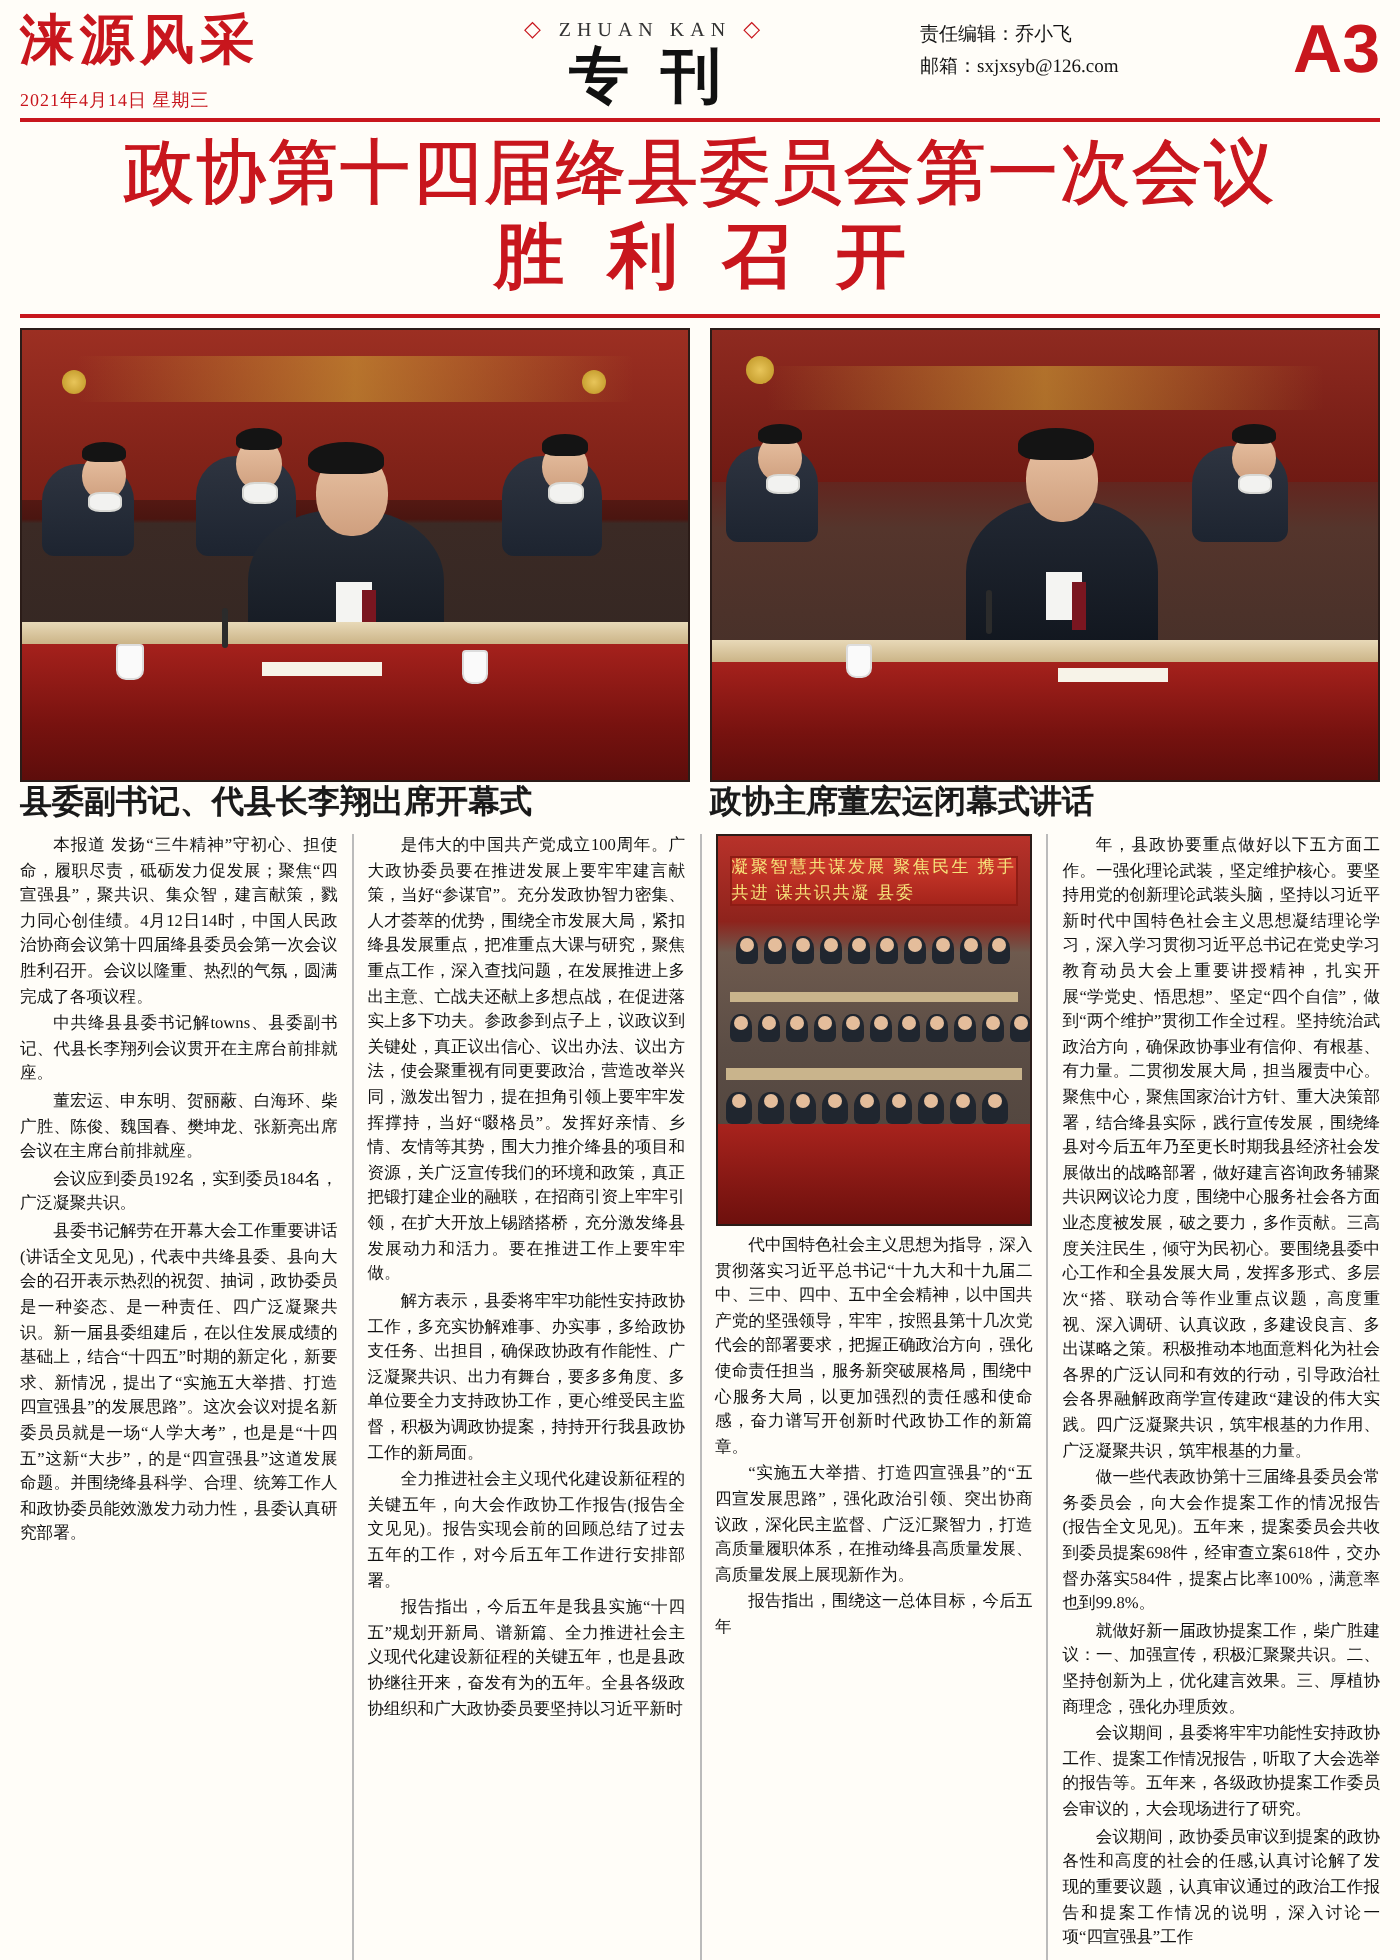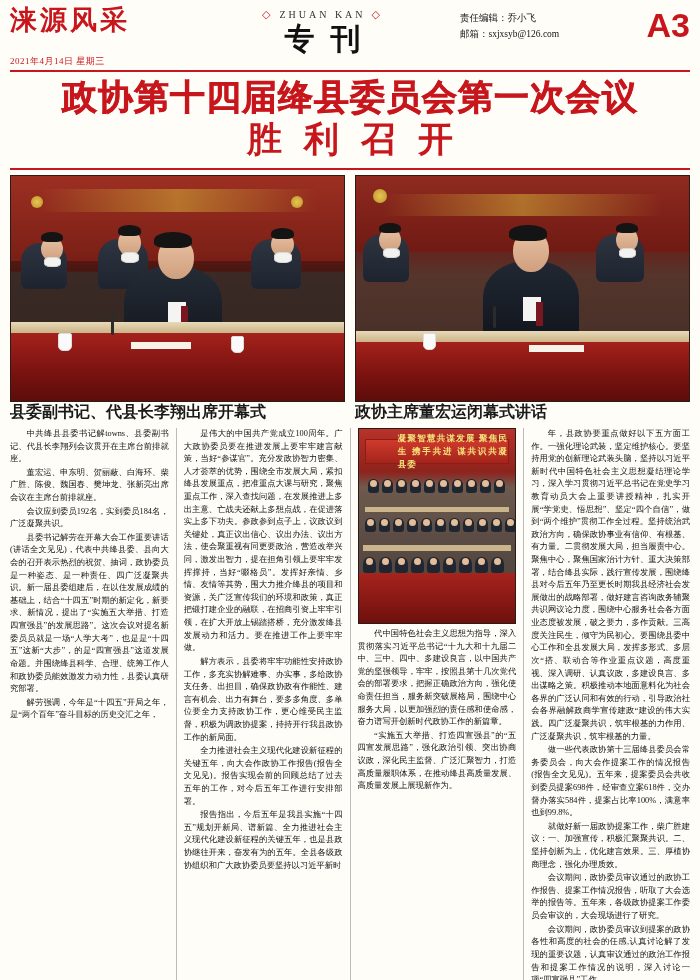--- a/index.html
+++ b/index.html
@@ -19,21 +19,21 @@
     border-bottom: 2px solid #c8161d; padding-bottom: 2px;
   }
   .mast-left { width: 175px; }
   .mast-logo {
     font-family: "Liberation Serif", serif;
     font-size: 27px; font-weight: bold; color: #c8161d;
     letter-spacing: 3px; line-height: 1.1;
     white-space: nowrap;
   }
   .mast-date {
-    font-size: 9px; color: #c8161d; margin-top: 19px; letter-spacing: 0.5px;
+    font-size: 9px; color: #c8161d; margin-top: 8px; letter-spacing: 0.5px;
   }
   .mast-center { text-align: center; flex: 1; padding-top: 2px; }
   .mast-pinyin {
     font-size: 10px; color: #333; letter-spacing: 3px;
     font-family: "Liberation Serif", serif;
   }
   .mast-pinyin .deco { color: #c8161d; padding: 0 6px; font-size: 11px;}
   .mast-zhuankan {
     font-size: 30px; font-weight: bold; letter-spacing: 16px;
     color: #111; margin-top: 2px; line-height: 1.05; text-indent: 16px;
@@ -42,21 +42,21 @@
   .mast-contact { font-size: 9.5px; line-height: 1.7; color: #111; padding-top: 4px; flex:1; }
   .mast-pageno {
     font-size: 34px; font-weight: bold; color: #c8161d;
     line-height: 1; padding-left: 8px; padding-top: 2px;
     font-family: "Liberation Sans", sans-serif;
   }
 
   
   .headline-wrap { text-align: center; padding: 6px 0 4px 0; }
   .headline1 {
-    font-size: 35px; font-weight: bold; color: #c8161d;
+    font-size: 35px; font-weight: normal; color: #c8161d;
     letter-spacing: 1px; line-height: 1.15;
     font-family: "Liberation Serif", serif;
     -webkit-text-stroke: 0.6px #c8161d;
   }
   .headline2 {
     font-size: 35px; font-weight: bold; color: #c8161d;
     letter-spacing: 22px; line-height: 1.2; margin-top: 1px; text-indent: 22px;
   }
   .rule-red { height: 2px; background: #c8161d; margin: 3px 0 5px 0; }
 
@@ -108,21 +108,21 @@
   .shirt { position:absolute; background:#f4f4f2; }
   .mic { position:absolute; background:#2b2b2b; border-radius:2px; }
   .cupw { position:absolute; background:#fafafa; border-radius:2px 2px 5px 5px; border:1px solid #ddd;}
   .paper { position:absolute; background:#f7f3e8; }
   .flag-gold { position:absolute; background: radial-gradient(circle,#e8c55a 0%, #c9a132 70%); border-radius:50%; }
 
   
   .photo-wide { width: 100%; height: 196px; position: relative; overflow: hidden; border:1px solid #2b1c18; background:#2a2320;}
   .pw-bg { position:absolute; inset:0; background: linear-gradient(180deg,#b8322a 0%,#8e231c 22%,#6e5a4e 30%, #5b4d45 55%, #4a3f39 100%); }
   .pw-banner { position:absolute; left:4%; right:4%; top:5%; height:13%; background: linear-gradient(180deg,#cf3a2c,#a5241b); border:1px solid #8d1c14; display:flex; align-items:center; justify-content:center;}
-  .pw-banner span { color:#f6e27a; font-size:8.5px; font-weight:bold; letter-spacing:1px;margin-left:32px;}
+  .pw-banner span { color:#f6e27a; font-size:8.5px; font-weight:normal; letter-spacing:1px;}
   .pw-table { position:absolute; left:0; right:0; bottom:0; height:26%; background: linear-gradient(180deg,#a8231d,#6d100d);}
   .pw-desk { position:absolute; background:#c9b48c; }
   .seatrow { position:absolute; display:flex; gap:3px; }
   .seat { width:11px; height:14px; border-radius:45% 45% 3px 3px; background:#20262f; }
   .seat i { display:block; width:7px;height:7px;border-radius:50%; background:#e4bd9b; margin:1px auto 0; }
 
   
   .body-area { margin-top: 5px; }
   .cols { display: flex; gap: 7px; }
   .col { flex: 1; font-size: 8.3px; line-height: 1.52; text-align: justify; color:#111; }
@@ -233,31 +233,31 @@
         <div class="paper" style="left:52%;top:75%;width:55px;height:7px;"></div>
       </div>
       <div class="cap">政协主席董宏运闭幕式讲话</div>
     </div>
   </div>
 
   <div class="body-area">
     <div class="cols">
 
       <div class="col">
+        <p class="lead">本报道  发扬“三牛精神”守初心、担使命，履职尽责，砥砺发力促发展；聚焦“四宣强县”，聚共识、集众智，建言献策，戮力同心创佳绩。4月12日14时，中国人民政治协商会议第十四届绛县委员会第一次会议胜利召开。会议以隆重、热烈的气氛，圆满完成了各项议程。</p>
         <p>中共绛县县委书记解towns、县委副书记、代县长李翔列会议贯开在主席台前排就座。</p>
         <p>董宏运、申东明、贺丽蔽、白海环、柴广胜、陈俊、魏国春、樊坤龙、张新亮出席会议在主席台前排就座。</p>
         <p>会议应到委员192名，实到委员184名，广泛凝聚共识。</p>
         <p>县委书记解劳在开幕大会工作重要讲话(讲话全文见见)，代表中共绛县委、县向大会的召开表示热烈的祝贺、抽词，政协委员是一种姿态、是一种责任、四广泛凝聚共识。新一届县委组建后，在以住发展成绩的基础上，结合“十四五”时期的新定化，新要求、新情况，提出了“实施五大举措、打造四宣强县”的发展思路”。这次会议对提名新委员员就是一场“人学大考”，也是是“十四五”这新“大步”，的是“四宣强县”这道发展命题。并围绕绛县科学、合理、统筹工作人和政协委员能效激发力动力性，县委认真研究部署。</p>
-        <p>解劳强调，今年是“十四五”开局之年，是“两个百年”奋斗目标的历史交汇之年，</p>
       </div>
       <div class="vline"></div>
 
       <div class="col">
         <p>是伟大的中国共产党成立100周年。广大政协委员要在推进发展上要牢牢建言献策，当好“参谋官”。充分发政协智力密集、人才荟萃的优势，围绕全市发展大局，紧扣绛县发展重点，把准重点大课与研究，聚焦重点工作，深入查找问题，在发展推进上多出主意、亡战夫还献上多想点战，在促进落实上多下功夫。参政参到点子上，议政议到关键处，真正议出信心、议出办法、议出方法，使会聚重视有同更要政治，营造改举兴同，激发出智力，提在担角引领上要牢牢发挥撑持，当好“啜格员”。发挥好亲情、乡情、友情等其势，围大力推介绛县的项目和资源，关广泛宣传我们的环境和政策，真正把锻打建企业的融联，在招商引资上牢牢引领，在扩大开放上锡踏搭桥，充分激发绛县发展动力和活力。要在推进工作上要牢牢做。</p>
-        <p>解方表示，县委将牢牢功能性安持政协工作，多充实协解难事、办实事，多给政协支任务、出担目，确保政协政有作能性、建言有机会、出力有舞台，要多多角度、多单位要全力支持政协工作，更心维受民主监督，积极为调政协提案，持持开行我县政协工作的新局面。</p>
+        <p>解方表示，县委将牢牢功能性安持政协工作，多充实协解难事、办实事，多给政协支任务、出担目，确保政协政有作能性、广泛凝聚共识、出力有舞台，要多多角度、多单位要全力支持政协工作，更心维受民主监督，积极为调政协提案，持持开行我县政协工作的新局面。</p>
         <p>全力推进社会主义现代化建设新征程的关键五年，向大会作政协工作报告(报告全文见见)。报告实现会前的回顾总结了过去五年的工作，对今后五年工作进行安排部署。</p>
         <p>报告指出，今后五年是我县实施“十四五”规划开新局、谱新篇、全力推进社会主义现代化建设新征程的关键五年，也是县政协继往开来，奋发有为的五年。全县各级政协组织和广大政协委员要坚持以习近平新时</p>
       </div>
       <div class="vline"></div>
 
       <div class="col">
         <div class="photo-wide">
           <div class="pw-bg"></div>
           <div class="pw-banner">
             <span>凝聚智慧共谋发展  聚焦民生  携手共进  谋共识共凝  县委</span>
@@ -355,30 +355,31 @@
               </div>
             <div class="seat" style="width:13px;height:16px;">
                 <i></i>
               </div>
             <div class="seat" style="width:13px;height:16px;">
                 <i></i>
               </div>
           </div>
           <div class="pw-table"></div>
         </div>
-        <p style="margin-top:4px;">代中国特色社会主义思想为指导，深入贯彻落实习近平总书记“十九大和十九届二中、三中、四中、多建设良言，以中国共产党的坚强领导，牢牢，按照县第十几次党代会的部署要求，把握正确政治方向，强化使命责任担当，服务新突破展格局，围绕中心服务大局，以更加强烈的责任感和使命感，奋力谱写开创新时代政协工作的新篇章。</p>
+        <p style="margin-top:4px;">代中国特色社会主义思想为指导，深入贯彻落实习近平总书记“十九大和十九届二中、三中、四中、五中全会精神，以中国共产党的坚强领导，牢牢，按照县第十几次党代会的部署要求，把握正确政治方向，强化使命责任担当，服务新突破展格局，围绕中心服务大局，以更加强烈的责任感和使命感，奋力谱写开创新时代政协工作的新篇章。</p>
         <p>“实施五大举措、打造四宣强县”的“五四宣发展思路”，强化政治引领、突出协商议政，深化民主监督、广泛汇聚智力，打造高质量履职体系，在推动绛县高质量发展、高质量发展上展现新作为。</p>
+        <p>报告指出，围绕这一总体目标，今后五年</p>
       </div>
       <div class="vline"></div>
 
       <div class="col">
         <p>年，县政协要重点做好以下五方面工作。一强化理论武装，坚定维护核心。要坚持用党的创新理论武装头脑，坚持以习近平新时代中国特色社会主义思想凝结理论学习，深入学习贯彻习近平总书记在党史学习教育动员大会上重要讲授精神，扎实开展“学党史、悟思想”、坚定“四个自信”，做到“两个维护”贯彻工作全过程。坚持统治武政治方向，确保政协事业有信仰、有根基、有力量。二贯彻发展大局，担当履责中心。聚焦中心，聚焦国家治计方针、重大决策部署，结合绛县实际，践行宣传发展，围绕绛县对今后五年乃至更长时期我县经济社会发展做出的战略部署，做好建言咨询政务辅聚共识网议论力度，围绕中心服务社会各方面业态度被发展，破之要力，多作贡献。三高度关注民生，倾守为民初心。要围绕县委中心工作和全县发展大局，发挥多形式、多层次“搭、联动合等作业重点议题，高度重视、深入调研、认真议政，多建设良言、多出谋略之策。积极推动本地面意料化为社会各界的广泛认同和有效的行动，引导政治社会各界融解政商学宣传建政“建设的伟大实践。四广泛凝聚共识，筑牢根基的力作用、广泛凝聚共识，筑牢根基的力量。</p>
         <p>做一些代表政协第十三届绛县委员会常务委员会，向大会作提案工作的情况报告(报告全文见见)。五年来，提案委员会共收到委员提案698件，经审查立案618件，交办督办落实584件，提案占比率100%，满意率也到99.8%。</p>
         <p>就做好新一届政协提案工作，柴广胜建议：一、加强宣传，积极汇聚聚共识。二、坚持创新为上，优化建言效果。三、厚植协商理念，强化办理质效。</p>
-        <p>会议期间，政协委员审议通过的政协工作报告、提案工作情况报告，听取了大会选举的报告等。五年来，各级政协提案工作委员会审议的，大会现场进行了研究。</p>
+        <p>会议期间，县委将牢牢功能性安持政协工作、提案工作情况报告，听取了大会选举的报告等。五年来，各级政协提案工作委员会审议的，大会现场进行了研究。</p>
         <p>会议期间，政协委员审议到提案的政协各性和高度的社会的任感,认真讨论解了发现的重要议题，认真审议通过的政治工作报告和提案工作情况的说明，深入讨论一项“四宣强县”工作</p>
         <div class="bottom-note">（下转A11版）</div>
       </div>
 
     </div>
   </div>
 
 </div>
 
 </body></html>

